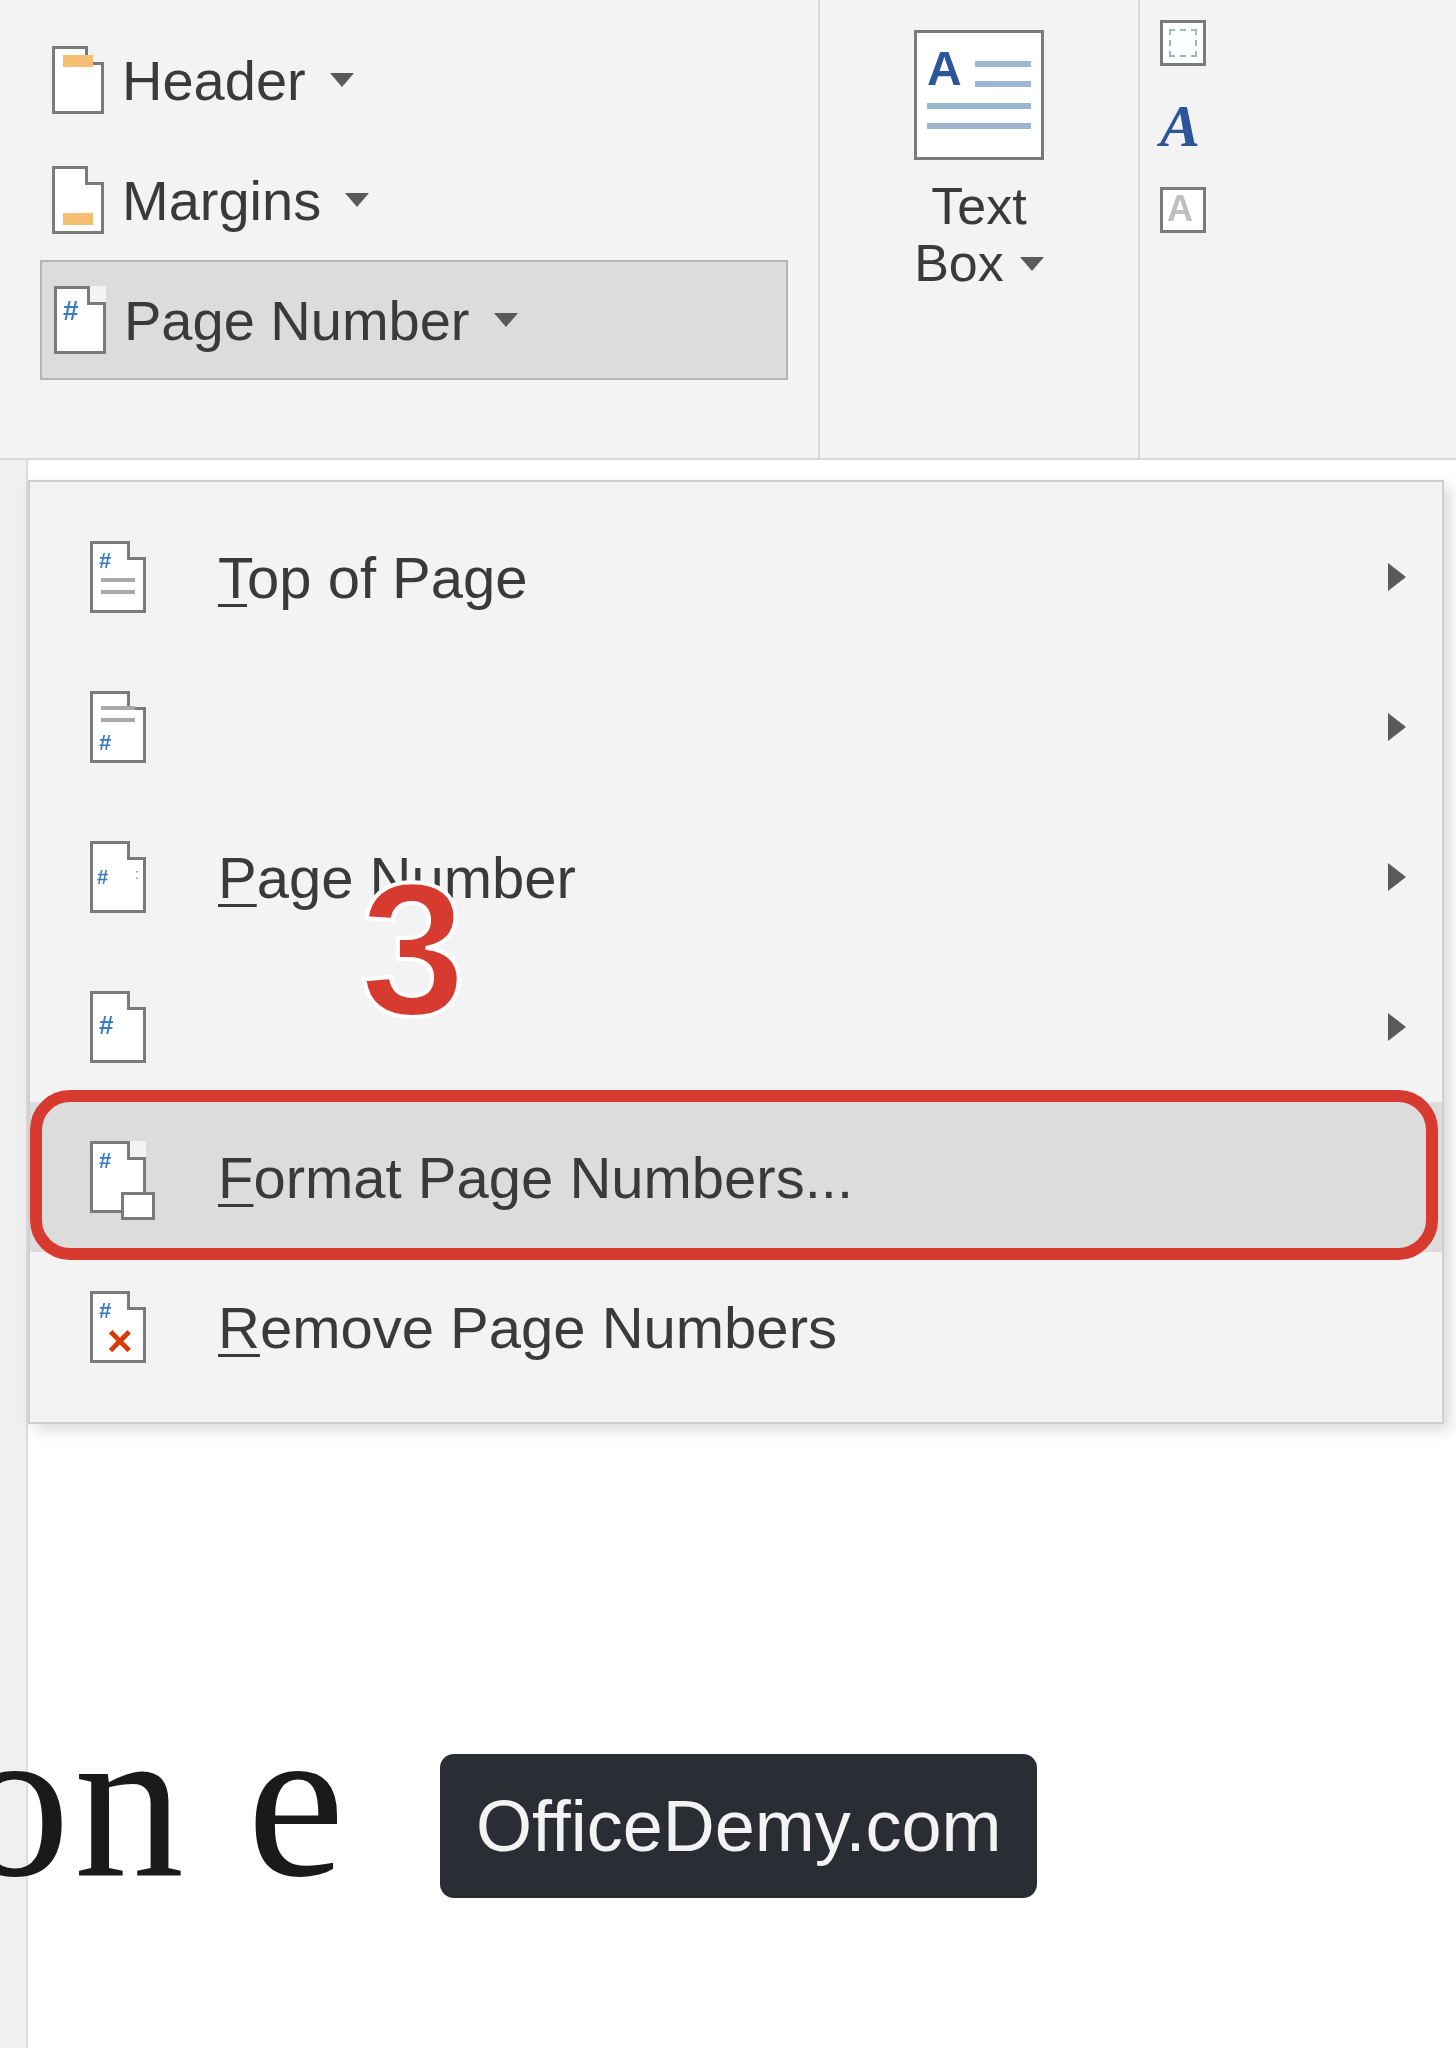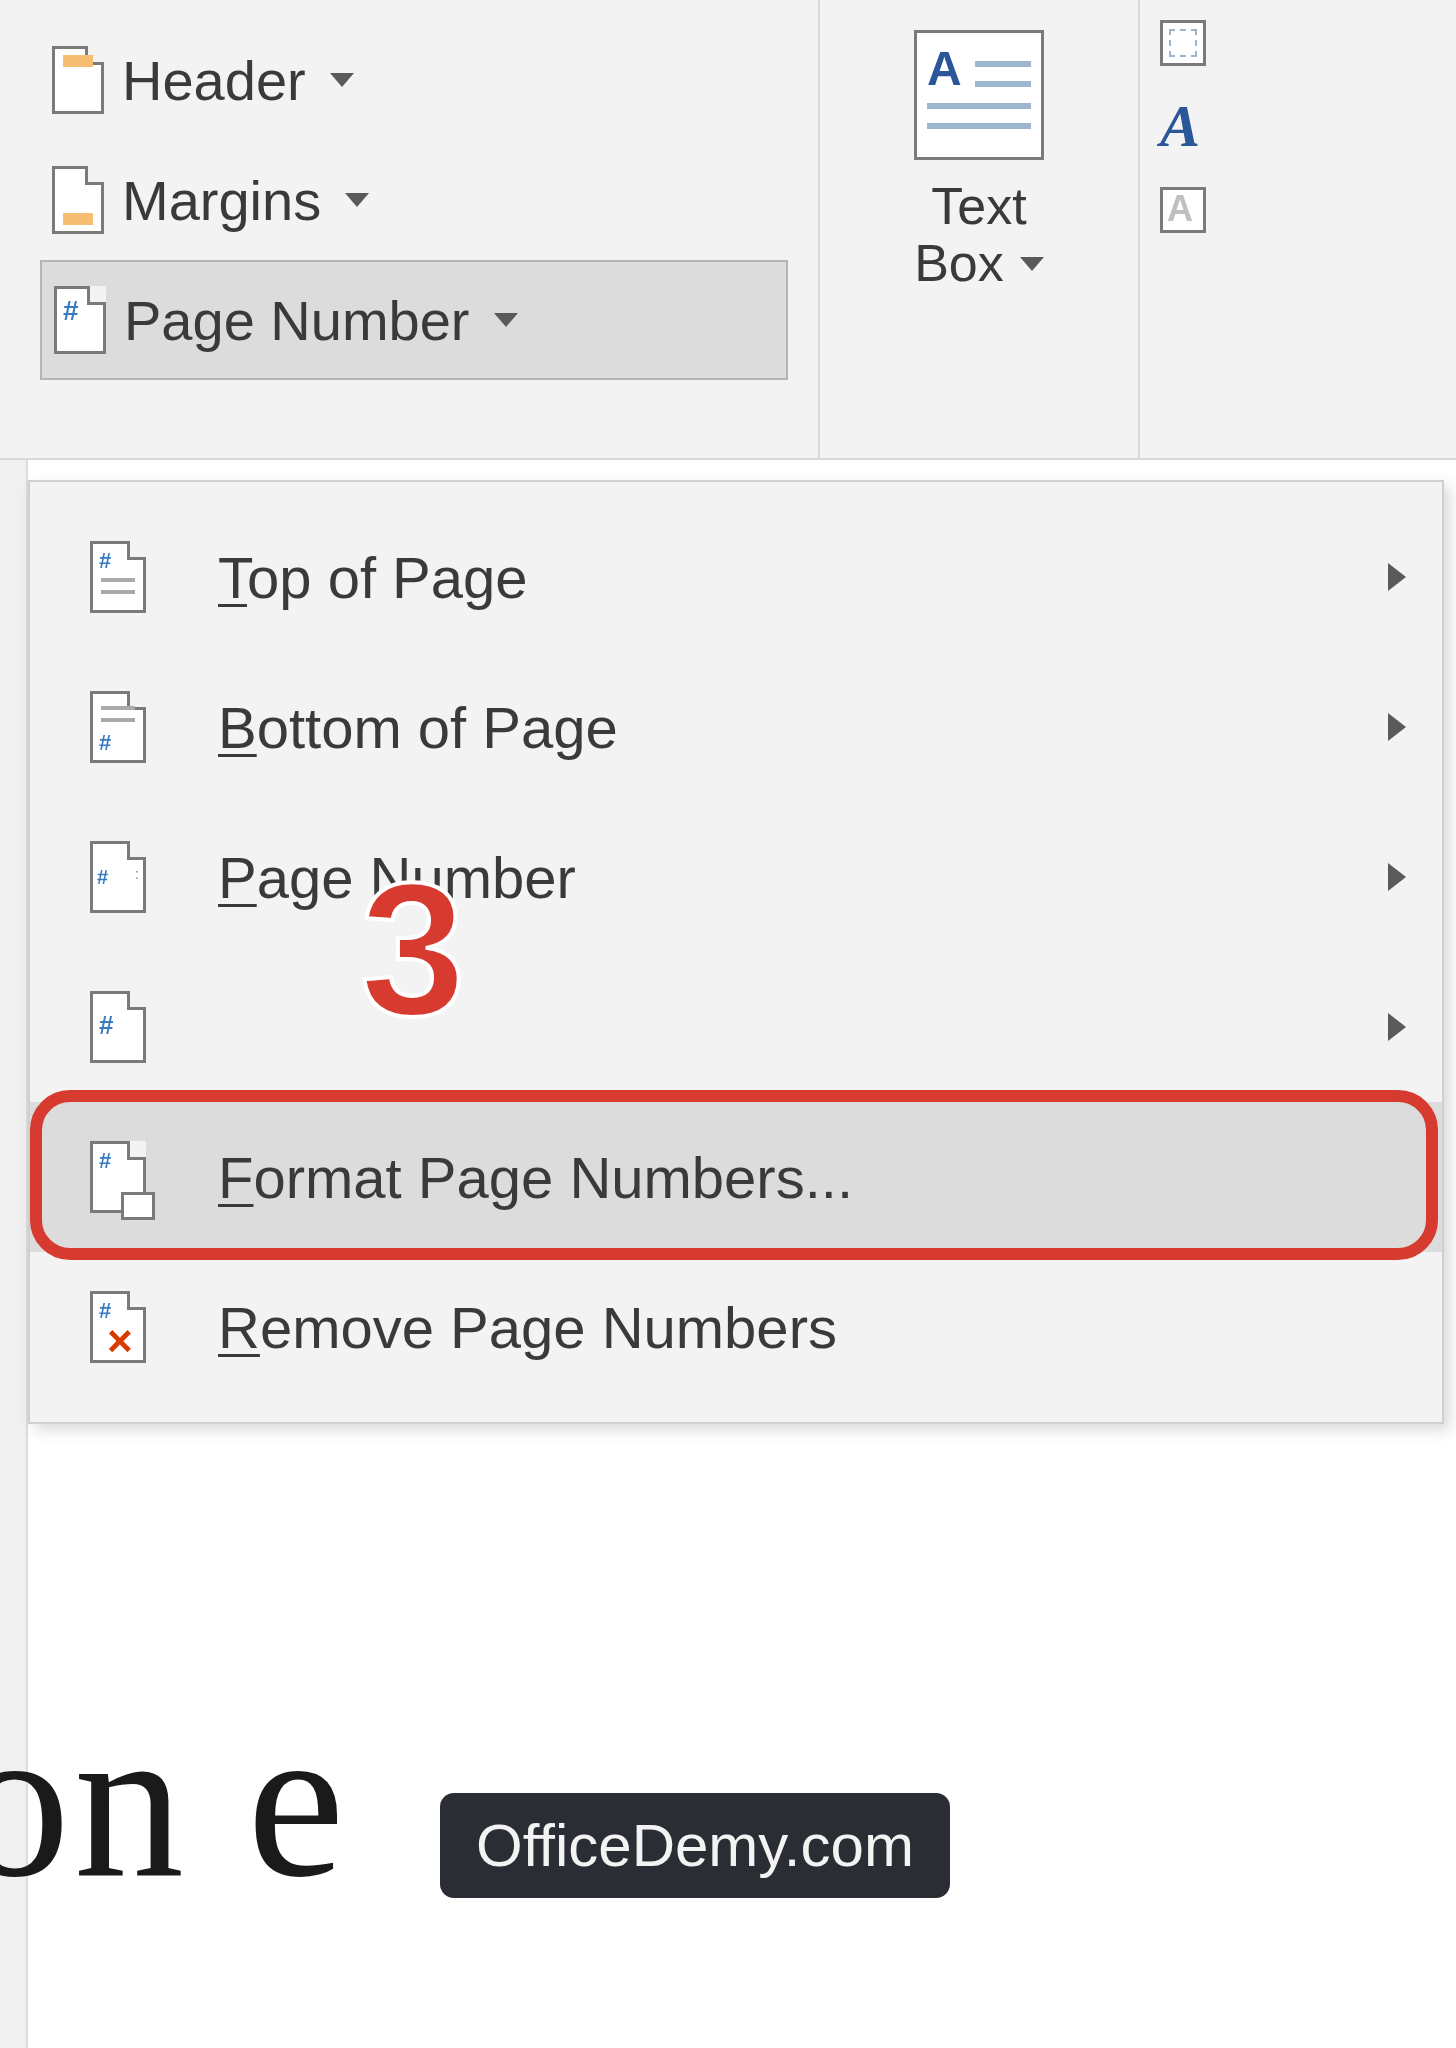--- a/index.html
+++ b/index.html
@@ -212,22 +212,22 @@
     letter-spacing:4px;
     font-family: "Times New Roman", serif;
     white-space:nowrap;
   }
   .watermark{
     position:absolute;
     bottom:150px;
     left:440px;
     background:#2a2d33;
     color:#f3f3f3;
-    font-size:60px;
-    padding:18px 36px;
+    font-size:72px;
+    padding:31px 36px;
     border-radius:14px;
     font-family:"Segoe UI", sans-serif;
   }
   .doc-edge{
     position:absolute;
     top:460px;
     left:0;
     width:28px;
     bottom:0;
     background:#f0f0f0;
@@ -295,21 +295,20 @@
 <div class="dropdown">
 
   <div class="menu-item">
     <span class="mi-icon"><span class="hash-top">#</span><span class="lines-top"></span></span>
     <span><span class="underline">T</span><span>op of Page</span></span>
     <span class="arrow-right"></span>
   </div>
 
   <div class="menu-item">
     <span class="mi-icon"><span class="lines-bot"></span><span class="hash-bot">#</span></span>
-    <span><span class="underline">B</span><span>ottom of Page</span></span>
     <span class="arrow-right"></span>
   </div>
 
   <div class="menu-item">
     <span class="mi-icon">
         <span class="margin-hash">#</span>
         <span class="margin-hash2">:</span>
       </span>
     <span><span class="underline">P</span><span>age Number</span></span>
     <span class="arrow-right"></span>

